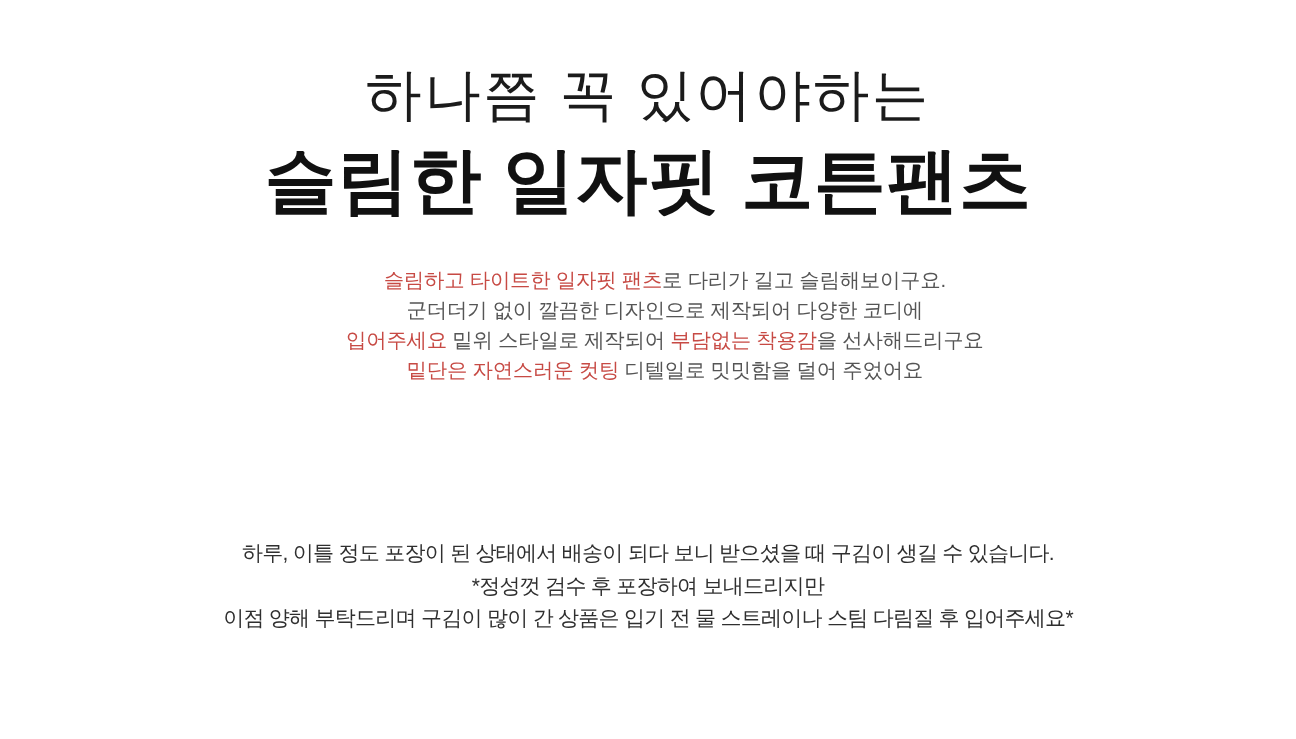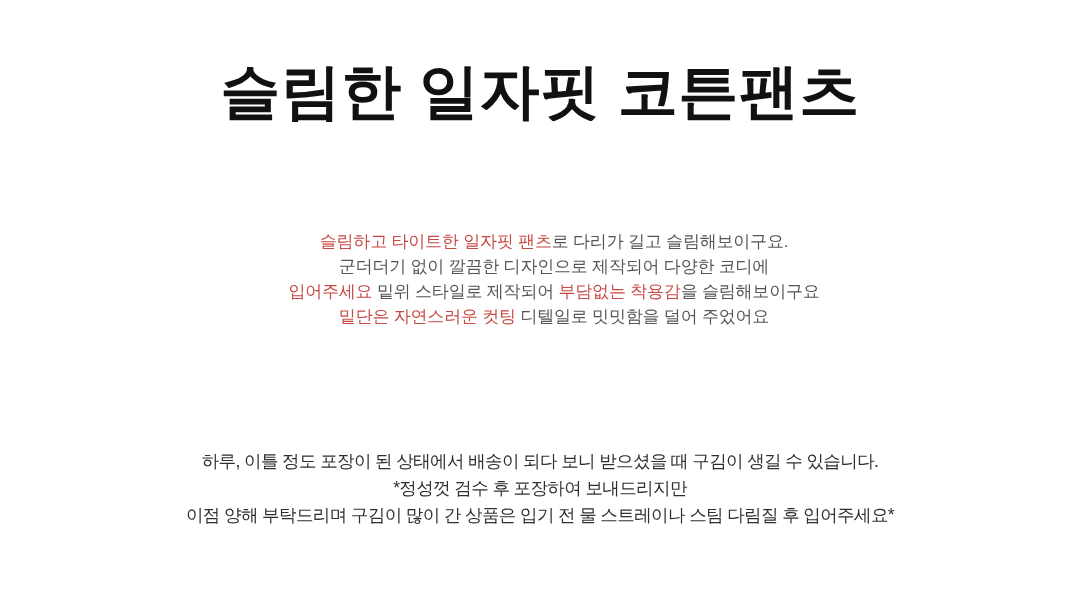--- a/index.html
+++ b/index.html
@@ -22,48 +22,49 @@
   }
   .title-line2 {
     font-size: 60px;
     font-weight: 800;
     color: #111111;
     letter-spacing: 0.5px;
     line-height: 1.2;
     margin-top: 6px;
   }
 
-  .desc-block { top: 229px; padding-left: 28px; }
+  .desc-block { top: 221px; padding-left: 28px; }
   .desc-line {
     font-size: 17px;
     line-height: 25px;
     color: #555555;
     letter-spacing: -0.2px;
   }
   .desc-line .hl { color: #c74a44; }
 
   .notice-block { top: 448px; }
   .notice-line {
     font-size: 17.5px;
     line-height: 27px;
     color: #2f2f2f;
     letter-spacing: -0.6px;
   }
 </style>
 </head>
 <body>
 
 <div class="block title-block">
+  <div class="title-line1">하나쯤 꼭 있어야하는</div>
   <div class="title-line2">슬림한 일자핏 코튼팬츠</div>
 </div>
 
 <div class="block desc-block">
     <div class="desc-line"><span class="hl">슬림하고 타이트한 일자핏 팬츠</span><span class="">로 다리가 길고 슬림해보이구요.</span></div>
     <div class="desc-line"><span class="">군더더기 없이 깔끔한 디자인으로 제작되어 다양한 코디에</span></div>
-    <div class="desc-line"><span class="hl">입어주세요</span><span class=""> 밑위 스타일로 제작되어 </span><span class="hl">부담없는 착용감</span><span class="">을 슬림해보이구요</span></div>
+    <div class="desc-line"><span class="hl">입어주세요</span><span class=""> 밑위 스타일로 제작되어 </span><span class="hl">부담없는 착용감</span><span class="">을 선사해드리구요</span></div>
     <div class="desc-line"><span class="hl">밑단은 자연스러운 컷팅</span><span class=""> 디텔일로 밋밋함을 덜어 주었어요</span></div>
   </div>
 
 <div class="block notice-block">
     <div class="notice-line">하루, 이틀 정도 포장이 된 상태에서 배송이 되다 보니 받으셨을 때 구김이 생길 수 있습니다.</div>
     <div class="notice-line">*정성껏 검수 후 포장하여 보내드리지만</div>
     <div class="notice-line">이점 양해 부탁드리며 구김이 많이 간 상품은 입기 전 물 스트레이나 스팀 다림질 후 입어주세요*</div>
   </div>
 
 </body></html>

